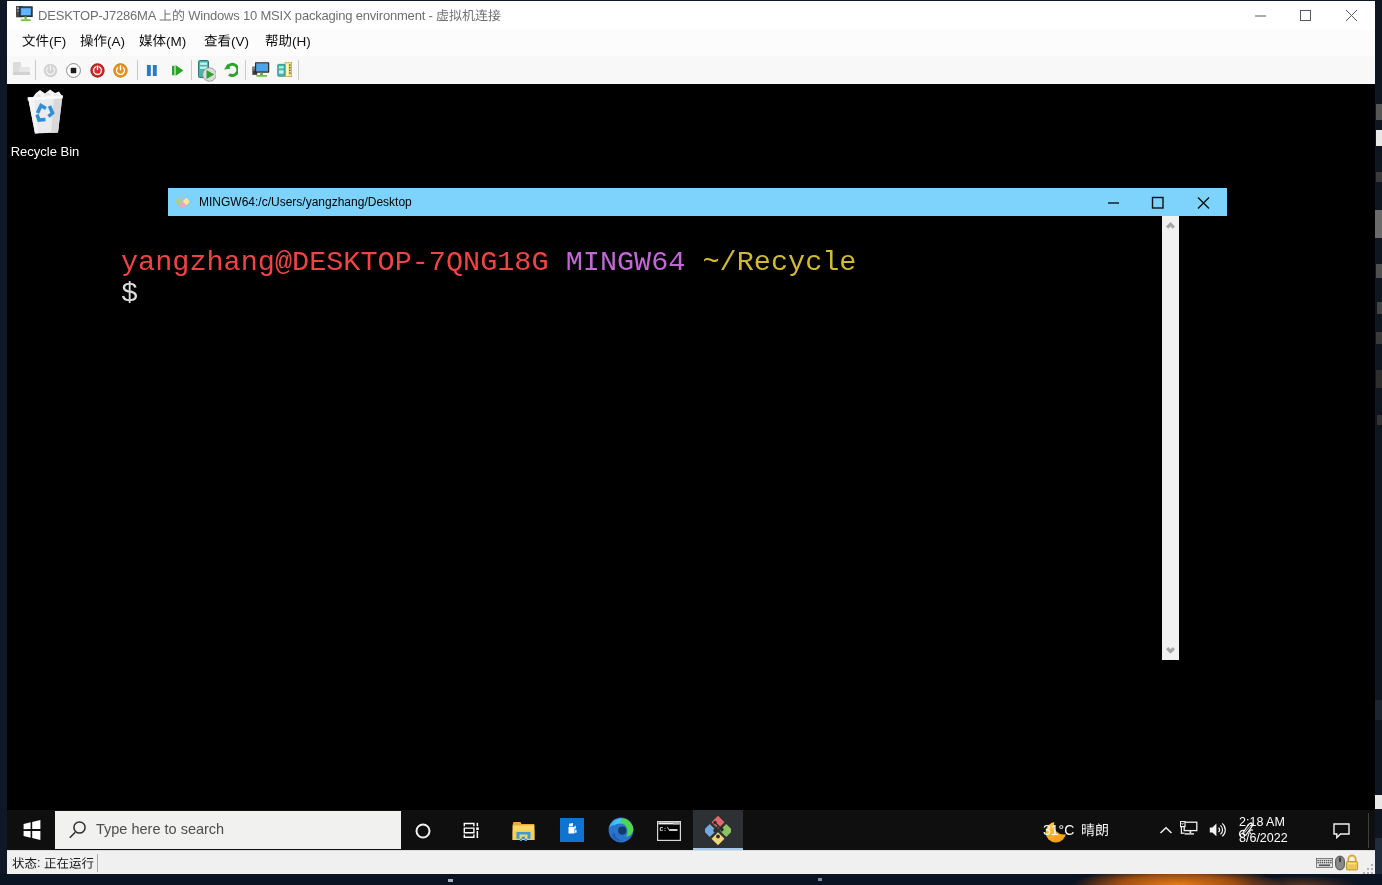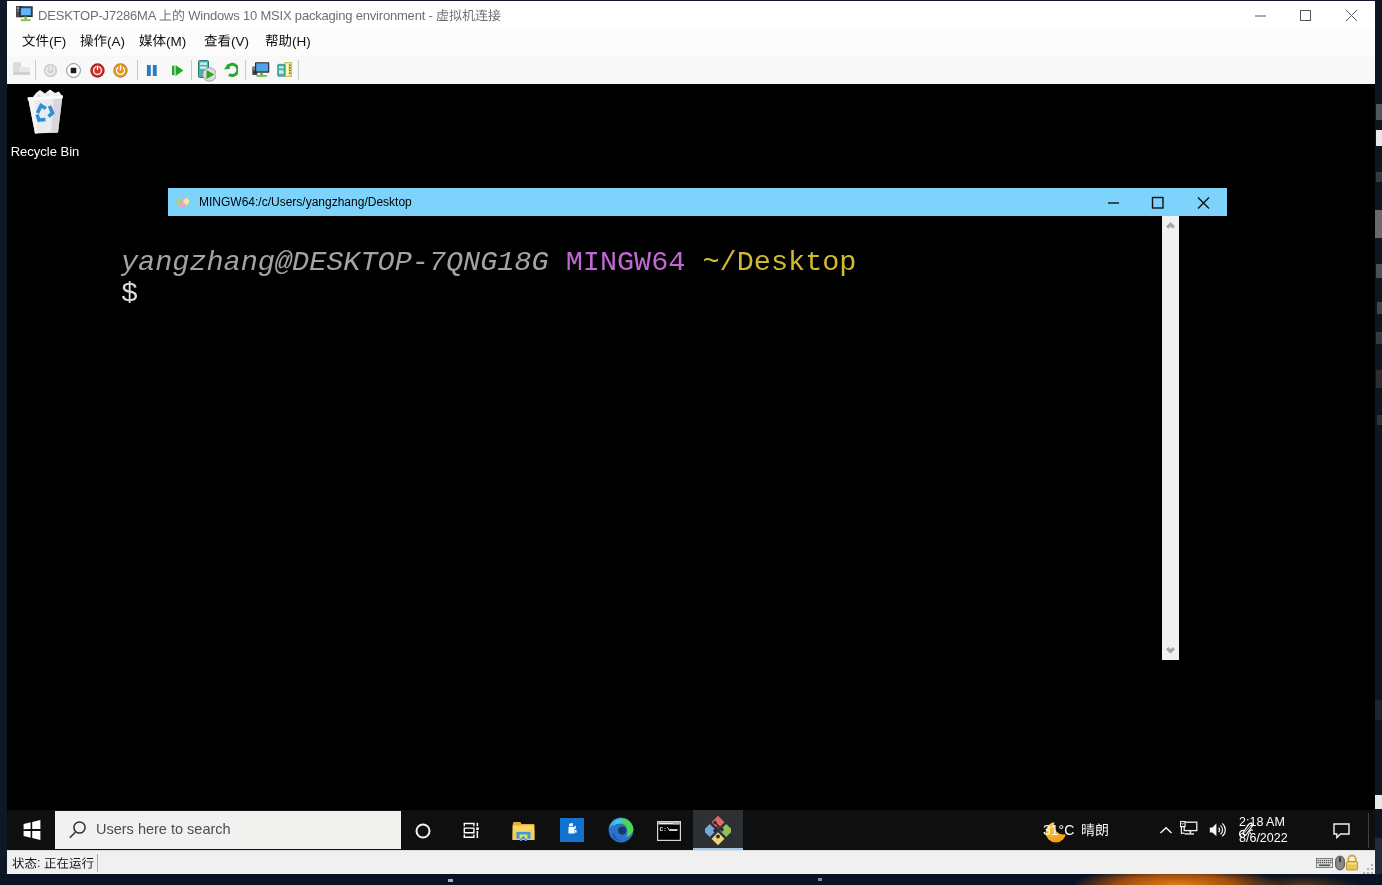--- a/index.html
+++ b/index.html
@@ -25,21 +25,21 @@
   #rb-label { left:-25px; top:56px; width:102px; text-align:center; color:#fff; font-size:13px; }
 
   
   #term { left:113px; top:104px; width:1059px; height:472px; background:#000; }
   #term-title { left:0; top:0; width:1059px; height:28px; background:#7dd3fc;margin-left:48px; }
   #term-title-text { left:31px; top:7px; font-size:12px; color:#000; white-space:nowrap; }
   .termbtn { position:absolute; top:0; width:45px; height:28px; color:#111; }
   #term-body { left:0; top:28px; width:1042px; height:444px; background:#000;
       font-family:"Liberation Mono", monospace; font-size:28.5px; line-height:31px;
       padding:31px 0 0 1px; white-space:pre; }
-  .tg { color:#a3a3a3;font-style:italic; } .tm { color:#c168d4; } .ty { color:#cfba31; } .tw { color:#dcdcdc; }
+  .tg { color:#ef4444; } .tm { color:#c168d4; } .ty { color:#cfba31; } .tw { color:#dcdcdc; }
   #term-scroll { left:1042px; top:28px; width:17px; height:444px; background:#f1f1f1; }
 
   
   #vmtaskbar { left:0; top:726px; width:1368px; height:40px; background:#0f0f0f; }
   #searchbox { left:48px; top:1px; width:346px; height:38px; background:#f1f1f0; }
   #searchtext { left:41px; top:10px; font-size:14.5px; color:#4d4d4d; }
   #gitbtn { left:686px; top:0; width:50px; height:38px; background:#2d3134; }
   #gitunderline { left:686px; top:38px; width:50px; height:2px; background:#a5c8e6; }
   #traytext { left:350px; top:12px; font-size:14px; color:#fff; white-space:nowrap; }
   #clock { left:1232px; top:4px; width:75px; text-align:left; color:#fff; font-size:12.5px; line-height:16px; }
@@ -199,21 +199,21 @@
         <svg class="termbtn" style="left:923px" width="45" height="28">
             <line x1="17" y1="15" x2="28" y2="15" stroke="#111" stroke-width="1.4"></line>
           </svg>
         <svg class="termbtn" style="left:967px" width="45" height="28">
             <rect x="17.5" y="9.5" width="10.5" height="10.5" fill="none" stroke="#111" stroke-width="1.4"></rect>
           </svg>
         <svg class="termbtn" style="left:1013px" width="45" height="28">
             <path d="M17 9.5 L28 20.5 M28 9.5 L17 20.5" stroke="#111" stroke-width="1.4" fill="none"></path>
           </svg>
       </div>
-      <div class="abs" id="term-body"><span class="tg">yangzhang@DESKTOP-7QNG18G </span><span class="tm">MINGW64 </span><span class="ty">~/Desktop</span>
+      <div class="abs" id="term-body"><span class="tg">yangzhang@DESKTOP-7QNG18G </span><span class="tm">MINGW64 </span><span class="ty">~/Recycle</span>
 <span class="tw">$</span></div>
       <div class="abs" id="term-scroll">
         <svg class="abs" style="left:0;top:3px" width="17" height="12">
             <path d="M8.5 3 L13 7.5 L10.8 9.7 L8.5 7.4 L6.2 9.7 L4 7.5 Z" fill="#a6a6a6"></path>
           </svg>
         <svg class="abs" style="left:0;top:429px" width="17" height="12">
             <path d="M8.5 8.7 L13 4.2 L10.8 2 L8.5 4.3 L6.2 2 L4 4.2 Z" fill="#a6a6a6"></path>
           </svg>
       </div>
     </div>
@@ -223,21 +223,21 @@
         <path d="M0.6 3.9 L7.6 2.3 L7.6 9.1 L0.6 9.3 Z" fill="#fff"></path>
         <path d="M9.2 1.9 L17.4 0.1 L17.4 9 L9.2 9.1 Z" fill="#fff"></path>
         <path d="M0.6 10.9 L7.6 10.9 L7.6 17.7 L0.6 16.1 Z" fill="#fff"></path>
         <path d="M9.2 11 L17.4 11 L17.4 19.9 L9.2 18.1 Z" fill="#fff"></path>
       </svg>
       <div class="abs" id="searchbox">
         <svg class="abs" style="left:13px;top:9px" width="20" height="20" viewBox="0 0 20 20">
           <circle cx="11.5" cy="7.5" r="5.6" fill="none" stroke="#2f2f2f" stroke-width="1.5"></circle>
           <line x1="7.3" y1="12.3" x2="1.8" y2="17.8" stroke="#2f2f2f" stroke-width="1.5"></line>
         </svg>
-        <div class="abs" id="searchtext">Users here to search</div>
+        <div class="abs" id="searchtext">Type here to search</div>
       </div>
 
       <svg class="abs" style="left:408px;top:13px" width="16" height="16">
           <circle cx="8" cy="8" r="6.5" fill="none" stroke="#f2f2f2" stroke-width="2"></circle>
         </svg>
 
       <svg class="abs" style="left:456px;top:12px" width="17" height="17" viewBox="0 0 17 17">
         <g fill="#fff">
           <path d="M0.6 0.8 L11.6 0.8 L11.6 4.2 L10.2 4.2 L10.2 2.2 L2 2.2 L2 4.2 L0.6 4.2 Z"></path>
           <path d="M0.6 16 L11.6 16 L11.6 12.6 L10.2 12.6 L10.2 14.6 L2 14.6 L2 12.6 L0.6 12.6 Z"></path>

